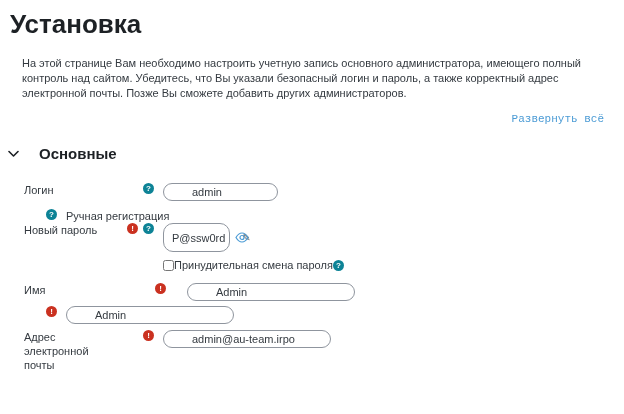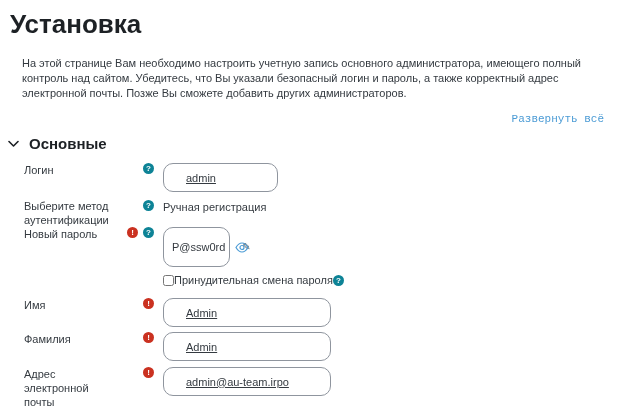--- a/index.html
+++ b/index.html
@@ -26,21 +26,21 @@
     color: #343a40;
   }
   .expand-row { text-align: right; margin: 12px 10px 0 0; font-family: Liberation Mono, monospace; }
   .expand-link { color: #4b9bd5; text-decoration: none; cursor: pointer; }
 
   .section-header {
     display: flex; align-items: center; gap: 8px;
     margin: 8px 0 0 -2px; cursor: pointer;
   }
   .section-header h2 {
-    font-size: 15px; margin: 2px; color: #1d2125; font-weight: bold;
+    font-size: 15px; margin: 12px; color: #1d2125; font-weight: bold;
   }
   .chev-icon { display: inline-flex; align-items: center; }
 
   .form { margin-top: 9px; }
   .form-row { display: flex; align-items: flex-start; padding-left: 14px; margin-bottom: 7px; }
   .form-row.top { align-items: flex-start; }
   .label-col { width: 97px; flex: 0 0 97px; line-height: 14px; color: #343a40; }
   .icon-col {
     width: 33px; flex: 0 0 33px;
     display: flex; justify-content: flex-end; align-items: center; gap: 5px;
@@ -50,29 +50,29 @@
   .badge {
     width: 11px; height: 11px; border-radius: 50%;
     color: #fff; font-size: 8px; font-weight: bold;
     display: inline-flex; align-items: center; justify-content: center;
     line-height: 11px; flex: 0 0 11px; cursor: pointer;
   }
   .badge.help { background: #0d8396; }
   .badge.req  { background: #ca3120; cursor: default; }
 
   .text-input {
-    height: 29px; border: 1px solid #8f959e; border-radius: 10px;
-    padding: 0 22px; font-size: 11px; color: #343a40;
-    font-family: "Liberation Sans", sans-serif; background: #fff; outline: none; text-decoration: underline;
+    height: 18px; border: 1px solid #8f959e; border-radius: 10px;
+    padding: 0 28px; font-size: 11px; color: #343a40;
+    font-family: "Liberation Sans", sans-serif; background: #fff; outline: none;
   }
   .w-login { width: 115px; }
   .w-name  { width: 168px; }
 
   .pass-box {
-    width: 67px; height: 40px; border: 1px solid #8f959e; border-radius: 10px;
+    width: 67px; height: 29px; border: 1px solid #8f959e; border-radius: 10px;
     display: flex; align-items: center; padding: 0 8px; gap: 17px; background: #fff;
     cursor: text;
   }
   .pencil { font-size: 10px; color: #495057; line-height: 1; }
   .eye { margin-left: 5px; display: inline-flex; cursor: pointer; }
 
   .static-value { line-height: 14px; padding-top: 1px; color: #343a40; }
 
   .hint {
     margin: 5px 0 8px 153px;
@@ -82,21 +82,21 @@
   .checkbox-row {
     display: flex; align-items: center; 
     margin: 0 0 12px 153px;
   }
   .checkbox-row input[type="checkbox"] {
     width: 11px; height: 11px; margin: 0;
     accent-color: #fff; border: 1px solid #8f959e;
   }
   .row-pass { margin-bottom: 7px; }
   .row-auth { margin-bottom: 0; }
-  .row-first { margin-bottom: 5px; }
+  .row-first { margin-bottom: 5px; gap: 12px; }
   .row-last { margin-bottom: 6px; }
   .row-email { margin-bottom: 4px; }
 </style>
 </head>
 <body>
 
 <div class="page">
 
   <h1 class="page-title">Установка</h1>
 
@@ -121,21 +121,20 @@
       <div class="label-col">Логин</div>
       <div class="icon-col">
         <span class="badge help">?</span>
       </div>
       <div class="control-col">
         <input class="text-input w-login" type="text" value="admin" style="">
       </div>
     </div>
 
     <div class="form-row top row-auth">
-      <div class="label-col">Выберите метод аутентификации</div>
       <div class="icon-col" style="margin-top:1px;">
         <span class="badge help">?</span>
       </div>
       <div class="control-col">
         <span class="static-value">Ручная регистрация</span>
       </div>
     </div>
 
 
     <div class="form-row row-pass">
@@ -168,21 +167,20 @@
       <div class="label-col">Имя</div>
       <div class="icon-col">
         <span class="badge req">!</span>
       </div>
       <div class="control-col">
         <input class="text-input w-name" type="text" value="Admin" style="">
       </div>
     </div>
 
     <div class="form-row row-last">
-      <div class="label-col">Фамилия</div>
       <div class="icon-col">
         <span class="badge req">!</span>
       </div>
       <div class="control-col">
         <input class="text-input w-name" type="text" value="Admin" style="">
       </div>
     </div>
 
     <div class="form-row row-email">
       <div class="label-col">Адрес электронной почты</div>

